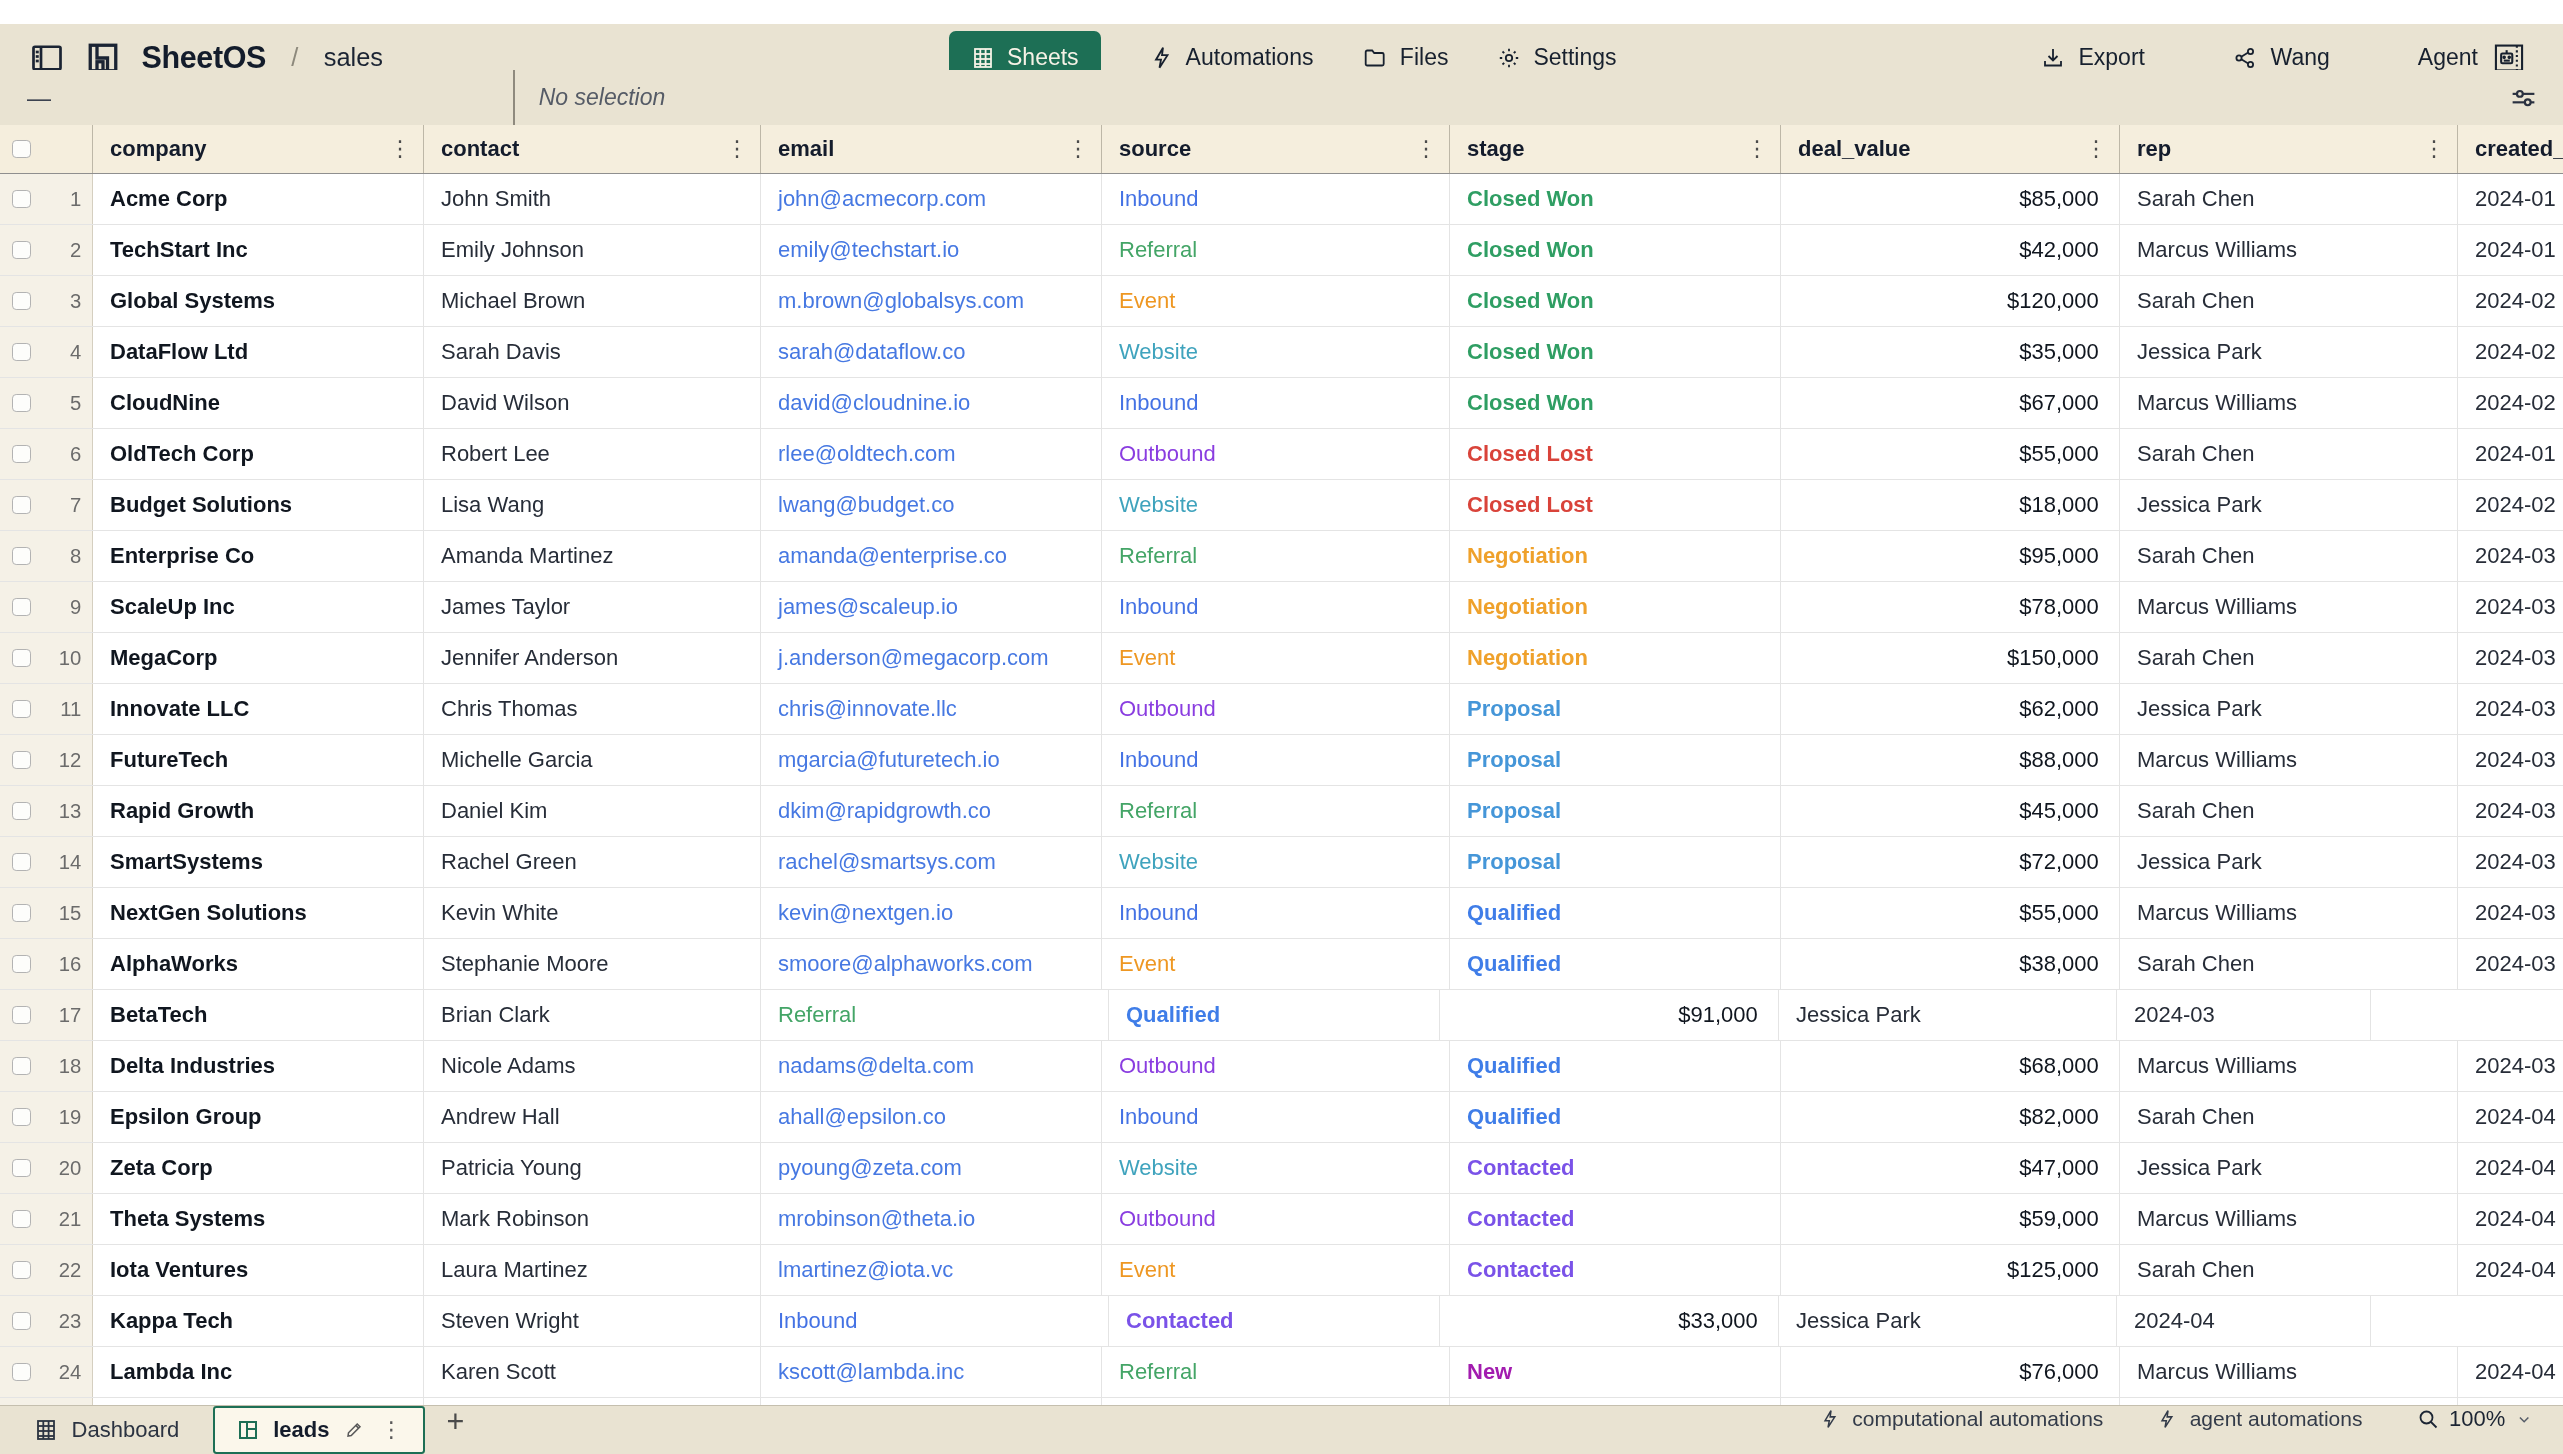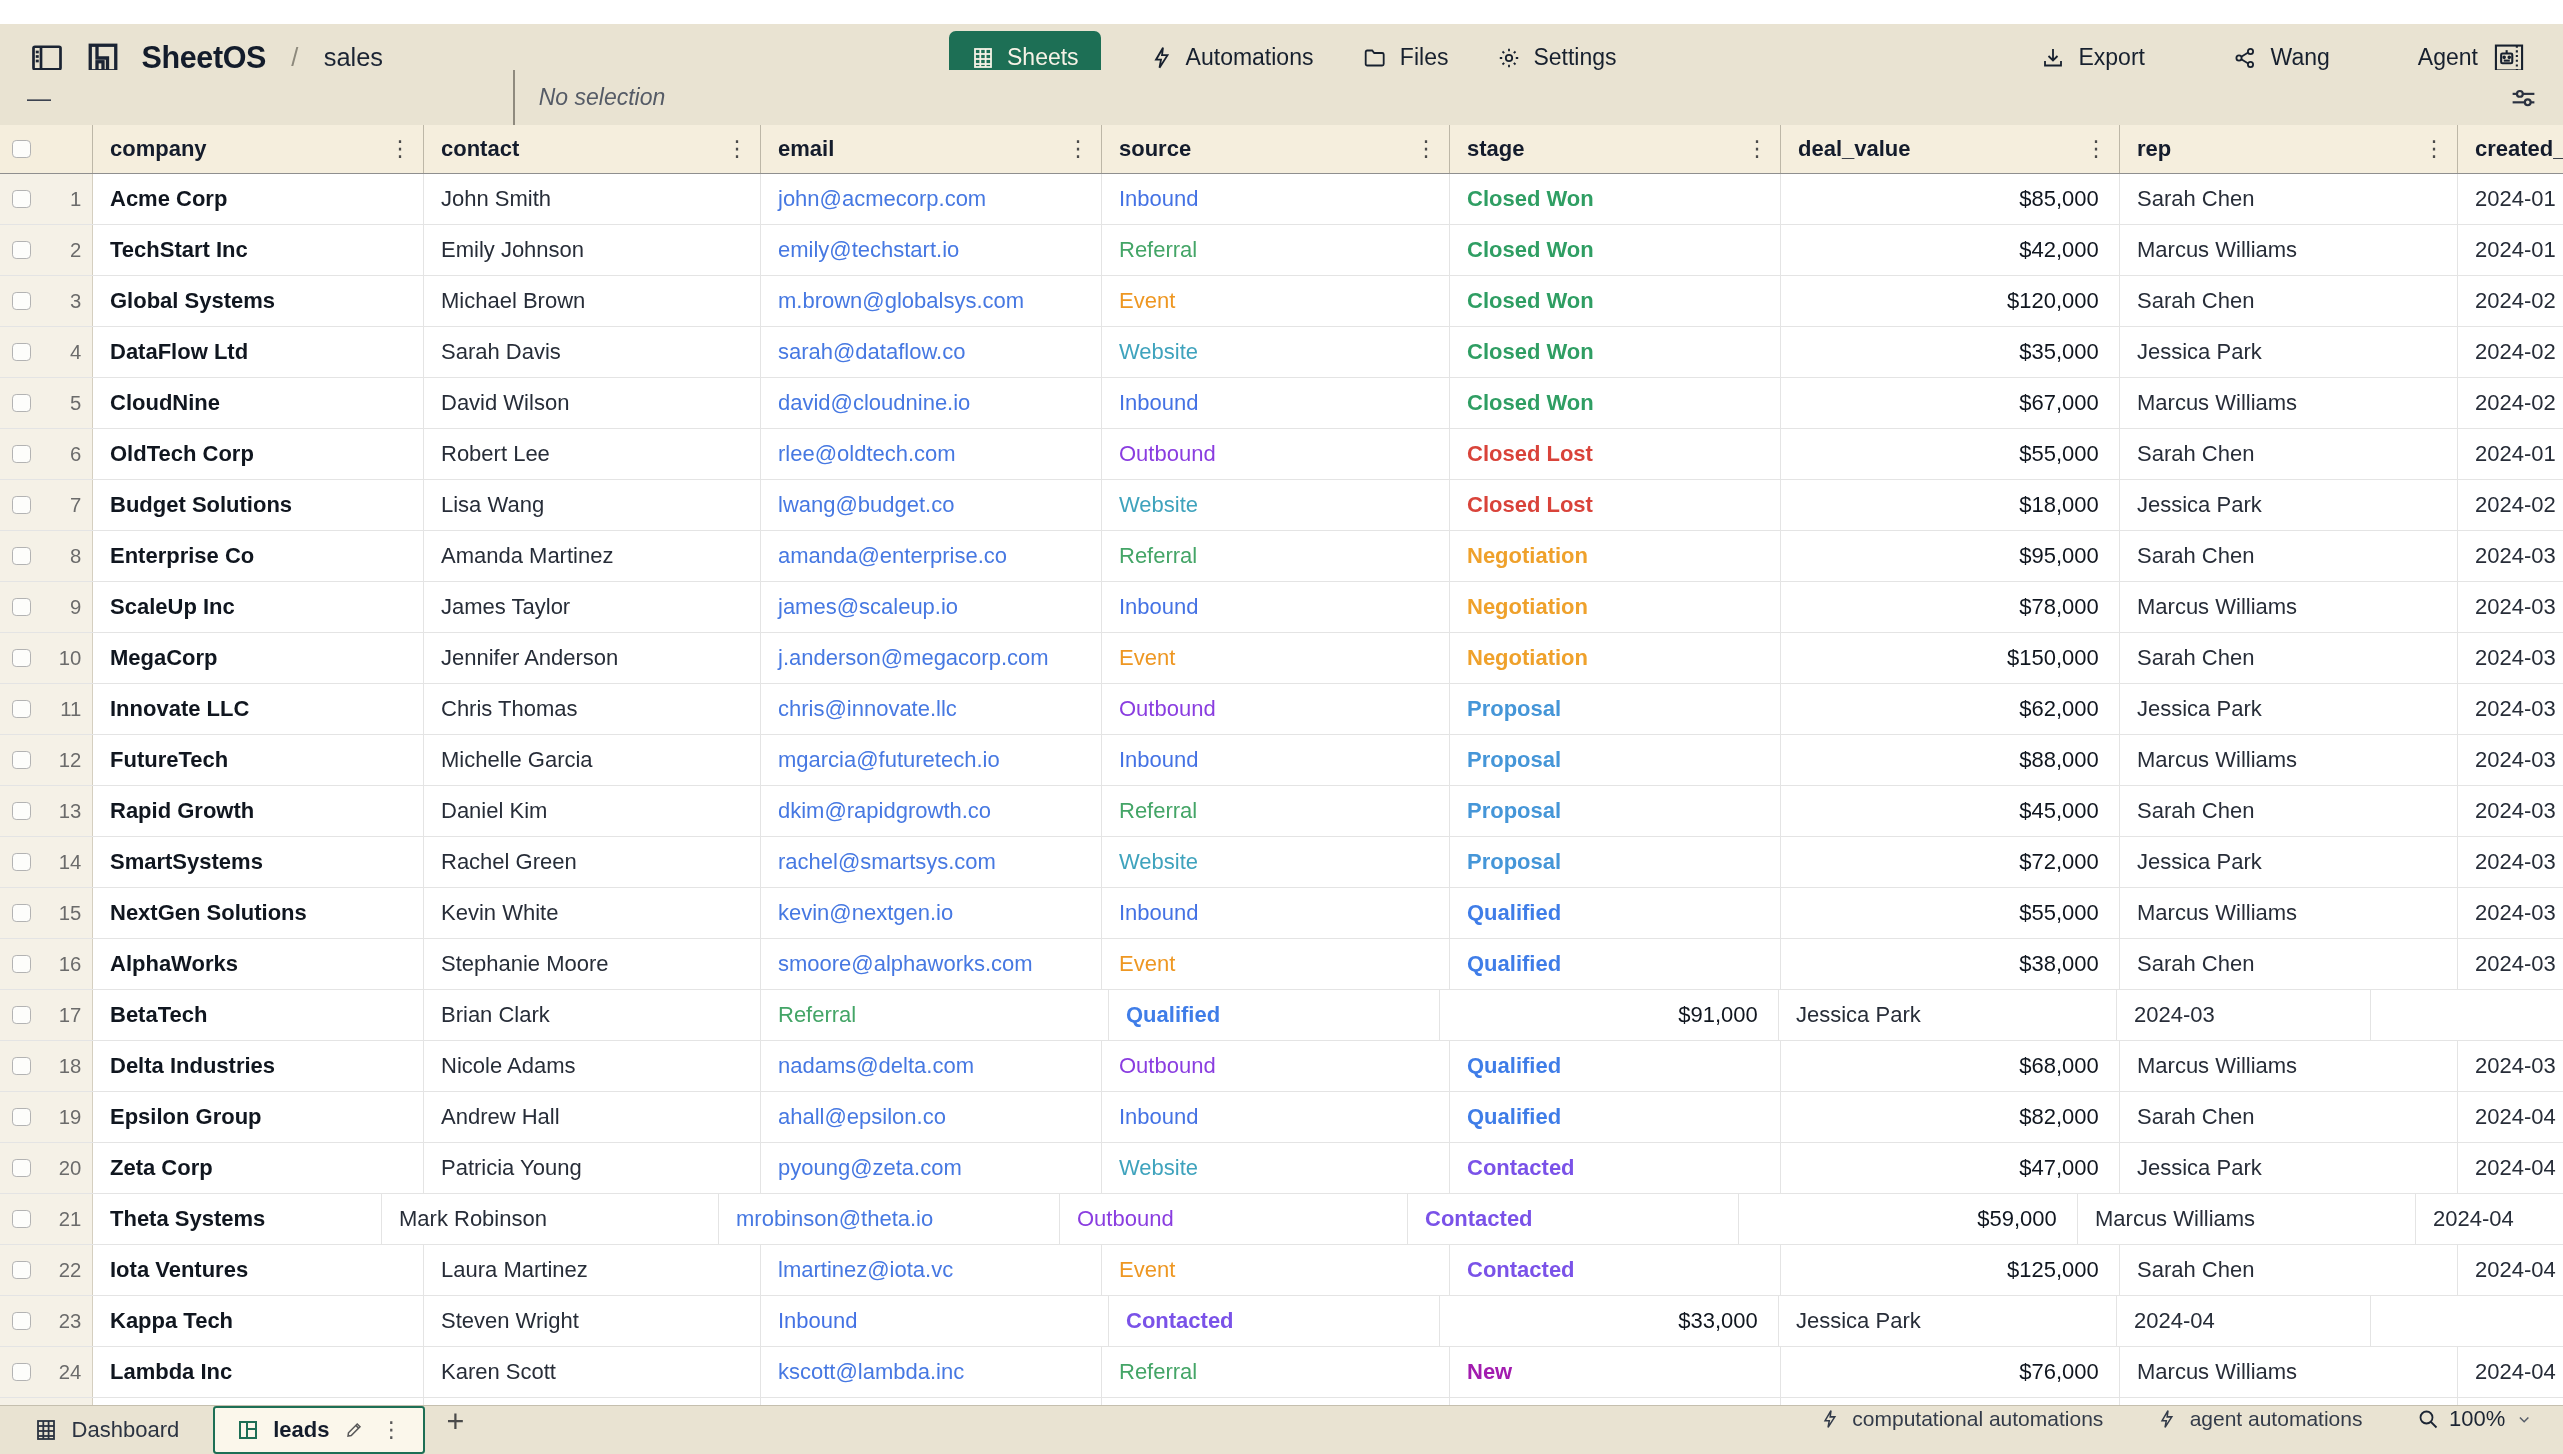--- a/index.html
+++ b/index.html
@@ -506,21 +506,21 @@
         <div class="cell stage bold" style="width: 331px; color: rgb(122, 82, 232);">Contacted</div>
         <div class="cell deal_value num" style="width: 339px;">$47,000</div>
         <div class="cell rep" style="width: 338px;">Jessica Park</div>
         <div class="cell created" style="width: 254px;">2024-04</div>
       </div>
       <div class="data-row">
     <div class="row-gutter">
       <span class="checkbox"></span>
       <span class="row-num">21</span>
     </div>
-  <div class="cell company" style="width: 289px;">Theta Systems</div>
+  <div class="cell company" style="width: 331px;">Theta Systems</div>
         <div class="cell contact" style="width: 337px;">Mark Robinson</div>
         <div class="cell email" style="width: 341px;">mrobinson@theta.io</div>
         <div class="cell source" style="width: 348px; color: rgb(138, 61, 224);">Outbound</div>
         <div class="cell stage bold" style="width: 331px; color: rgb(122, 82, 232);">Contacted</div>
         <div class="cell deal_value num" style="width: 339px;">$59,000</div>
         <div class="cell rep" style="width: 338px;">Marcus Williams</div>
         <div class="cell created" style="width: 254px;">2024-04</div>
       </div>
       <div class="data-row">
     <div class="row-gutter">

